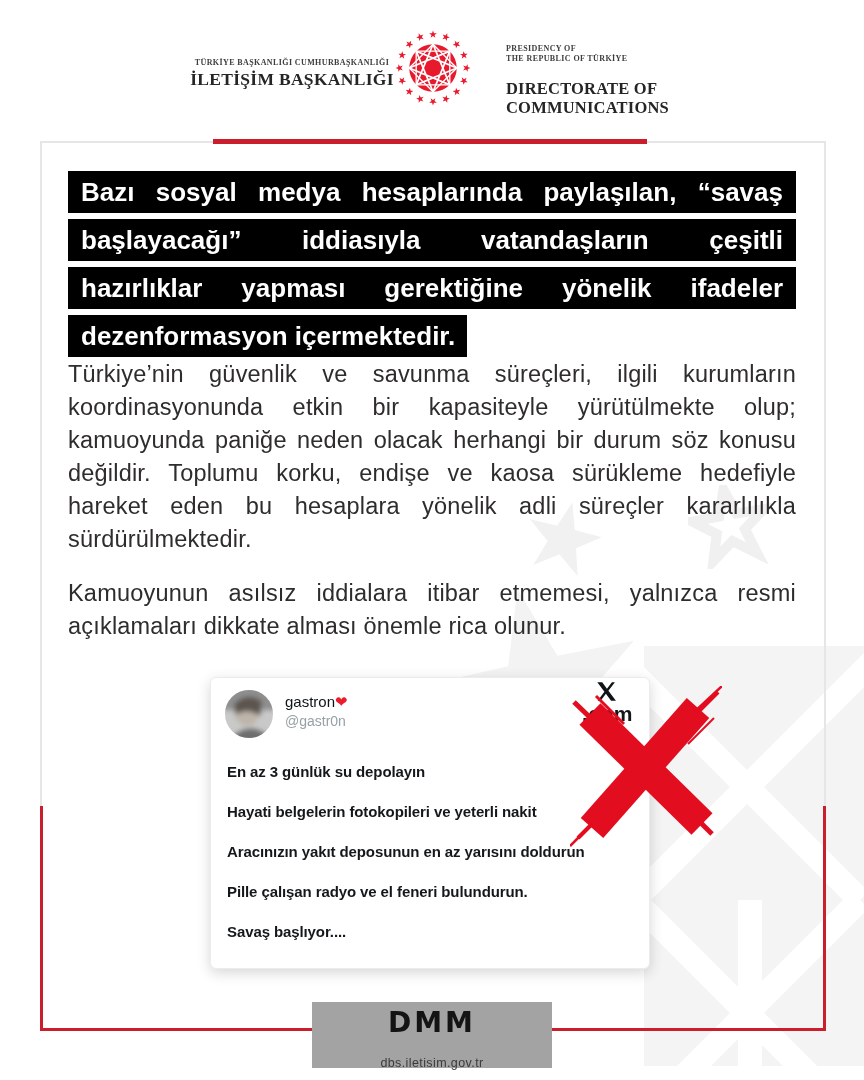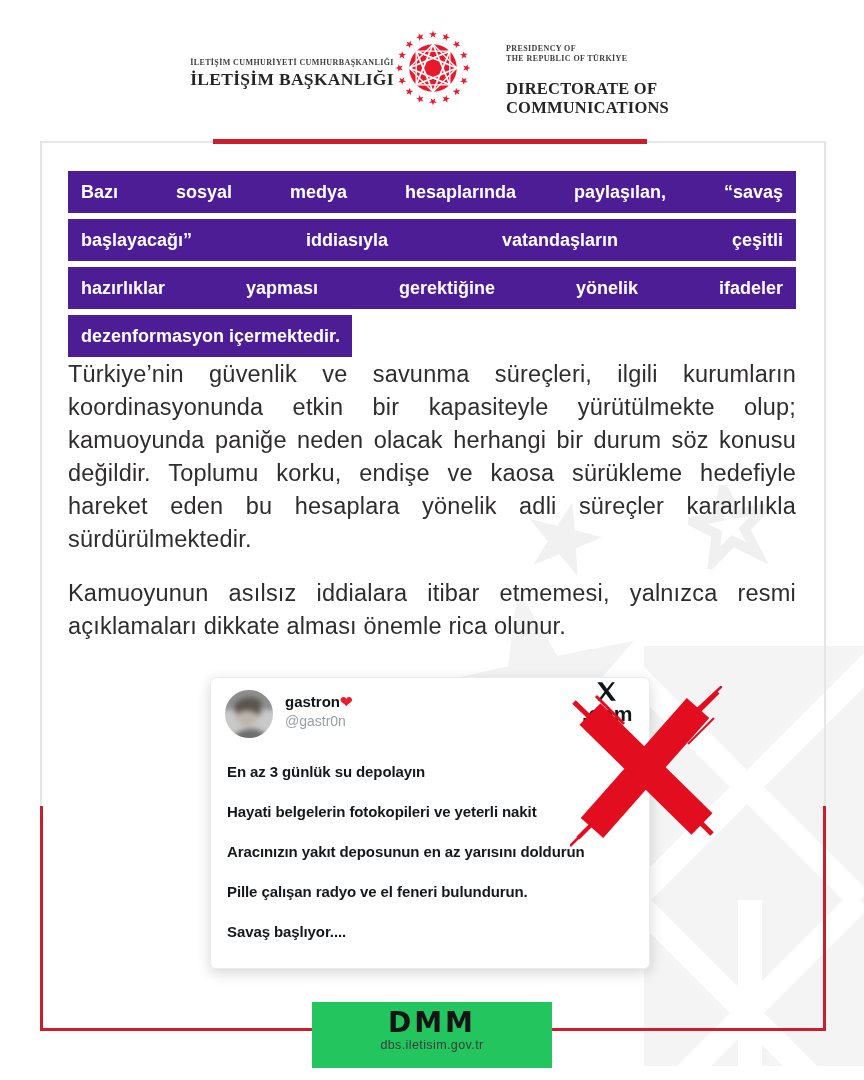--- a/index.html
+++ b/index.html
@@ -39,68 +39,68 @@
     box-sizing:border-box; border-left:3px solid #ca1e2c; border-right:3px solid #ca1e2c;
     border-bottom:3px solid #ca1e2c; z-index:1;
   }
   .frame-accent-top {
     position:absolute; left:213px; top:139px; width:434px; height:5px;
     background:#ca1e2c; z-index:2;
   }
   
   .headline { position:absolute; left:68px; top:171px; width:728px; z-index:2; }
   .hl {
-    background:#4c1d95; color:#ffffff; font-weight:bold; font-size:18px;
+    background:#000000; color:#ffffff; font-weight:bold; font-size:26px;
     padding:7px 13px; margin-bottom:6px; line-height:28px;
   }
   .hl.justify { text-align:justify; text-align-last:justify; }
   .hl.last { display:inline-block; text-align:left; padding-right:12px; }
   
   .para {
     position:absolute; left:68px; width:728px; color:#2e2c2d;
     font-size:23.5px; line-height:33px; text-align:justify; z-index:2;
     letter-spacing:0.2px;
   }
   .para1 { top:358px; }
   .para2 { top:577px; }
   
   .tweet-card {
     position:absolute; left:210px; top:677px; width:440px; height:292px;
     background:#fff; border:1px solid #ececec; border-radius:6px;
     box-shadow:0 4px 14px rgba(0,0,0,0.16); z-index:3; box-sizing:border-box;
   }
   .avatar { position:absolute; left:14px; top:12px; width:48px; height:48px; }
   .tw-name {
-    position:absolute; left:74px; top:15px; font-weight:bold; font-size:15px;
+    position:absolute; left:74px; top:15px; font-weight:normal; font-size:15px;
     color:#0f1419; white-space:nowrap;
   }
   .tw-heart { color:#eb1c2d; font-size:15px; }
   .tw-handle {
     position:absolute; left:74px; top:35px; font-size:14px; color:#98a0a6;
   }
   .tw-source { position:absolute; right:16px; top:3px; display:flex; align-items:center;flex-direction:column; }
   .tw-source .xsvg { width:21px; height:21px; }
   .tw-source .suffix { font-weight:bold; font-size:21px; color:#14171a; margin-left:1px; letter-spacing:0.5px; }
   .tw-line {
     position:absolute; left:16px; font-weight:bold; font-size:15px;
     color:#15181b; white-space:nowrap; letter-spacing:-0.1px;
   }
   
   .brush-x { position:absolute; left:570px; top:686px; width:152px; height:162px; z-index:4; }
   
   .footer {
     position:absolute; left:312px; top:1002px; width:240px; height:66px;
-    background:#22c55e; z-index:5; text-align:center;
+    background:#a3a3a3; z-index:5; text-align:center;
   }
   .footer .logo {
     font-family:"DejaVu Sans", sans-serif; font-weight:bold; font-size:28px;
     letter-spacing:3px; color:#141414; line-height:30px; margin-top:6px;
   }
   .footer .url {
-    font-size:12.5px; color:#3a3a3a; letter-spacing:0.4px; margin-top:0;
+    font-size:12.5px; color:#3a3a3a; letter-spacing:0.4px; margin-top:18px;
   }
 </style>
 </head>
 <body>
 
 <div class="canvas">
 
   <svg class="wm" style="left:520px;top:497px;width:86px;height:86px;" viewBox="-10 -10 20 20">
     <path transform="rotate(14)" fill="#f1f1f1" d="M0,-9 L2.1,-2.9 L8.6,-2.8 L3.4,1.1 L5.3,7.3 L0,3.4 L-5.3,7.3 L-3.4,1.1 L-8.6,-2.8 L-2.1,-2.9 Z"></path>
   </svg>
@@ -115,21 +115,21 @@
     <g stroke="#ffffff" stroke-width="24" fill="none">
       <line x1="-10" y1="30" x2="230" y2="270"></line>
       <line x1="244" y1="30" x2="4" y2="270"></line>
       <line x1="4" y1="270" x2="180" y2="446"></line>
       <line x1="230" y1="270" x2="54" y2="446"></line>
       <line x1="120" y1="270" x2="120" y2="450"></line>
     </g>
   </svg>
 
   <div class="hdr-left">
-    <div class="small">İLETİŞİM CUMHURİYETİ CUMHURBAŞKANLIĞI</div>
+    <div class="small">TÜRKİYE BAŞKANLIĞI CUMHURBAŞKANLIĞI</div>
     <div class="large">İLETİŞİM BAŞKANLIĞI</div>
   </div>
 
   <svg class="emblem" viewBox="-50 -50 100 100">
     <defs>
       <path id="pstar" d="M0,-4.6 L1.1,-1.5 L4.4,-1.4 L1.75,0.55 L2.7,3.75 L0,1.75 L-2.7,3.75 L-1.75,0.55 L-4.4,-1.4 L-1.1,-1.5 Z" fill="#e8192c"></path>
     </defs>
     <circle r="27" fill="#e8192c"></circle>
     <g stroke="#ffffff" fill="none">
       <path stroke-width="2" d="M27,0 L-19.1,19.1 L0,-27 L19.1,19.1 L-27,0 L19.1,-19.1 L0,27 L-19.1,-19.1 Z"></path>

